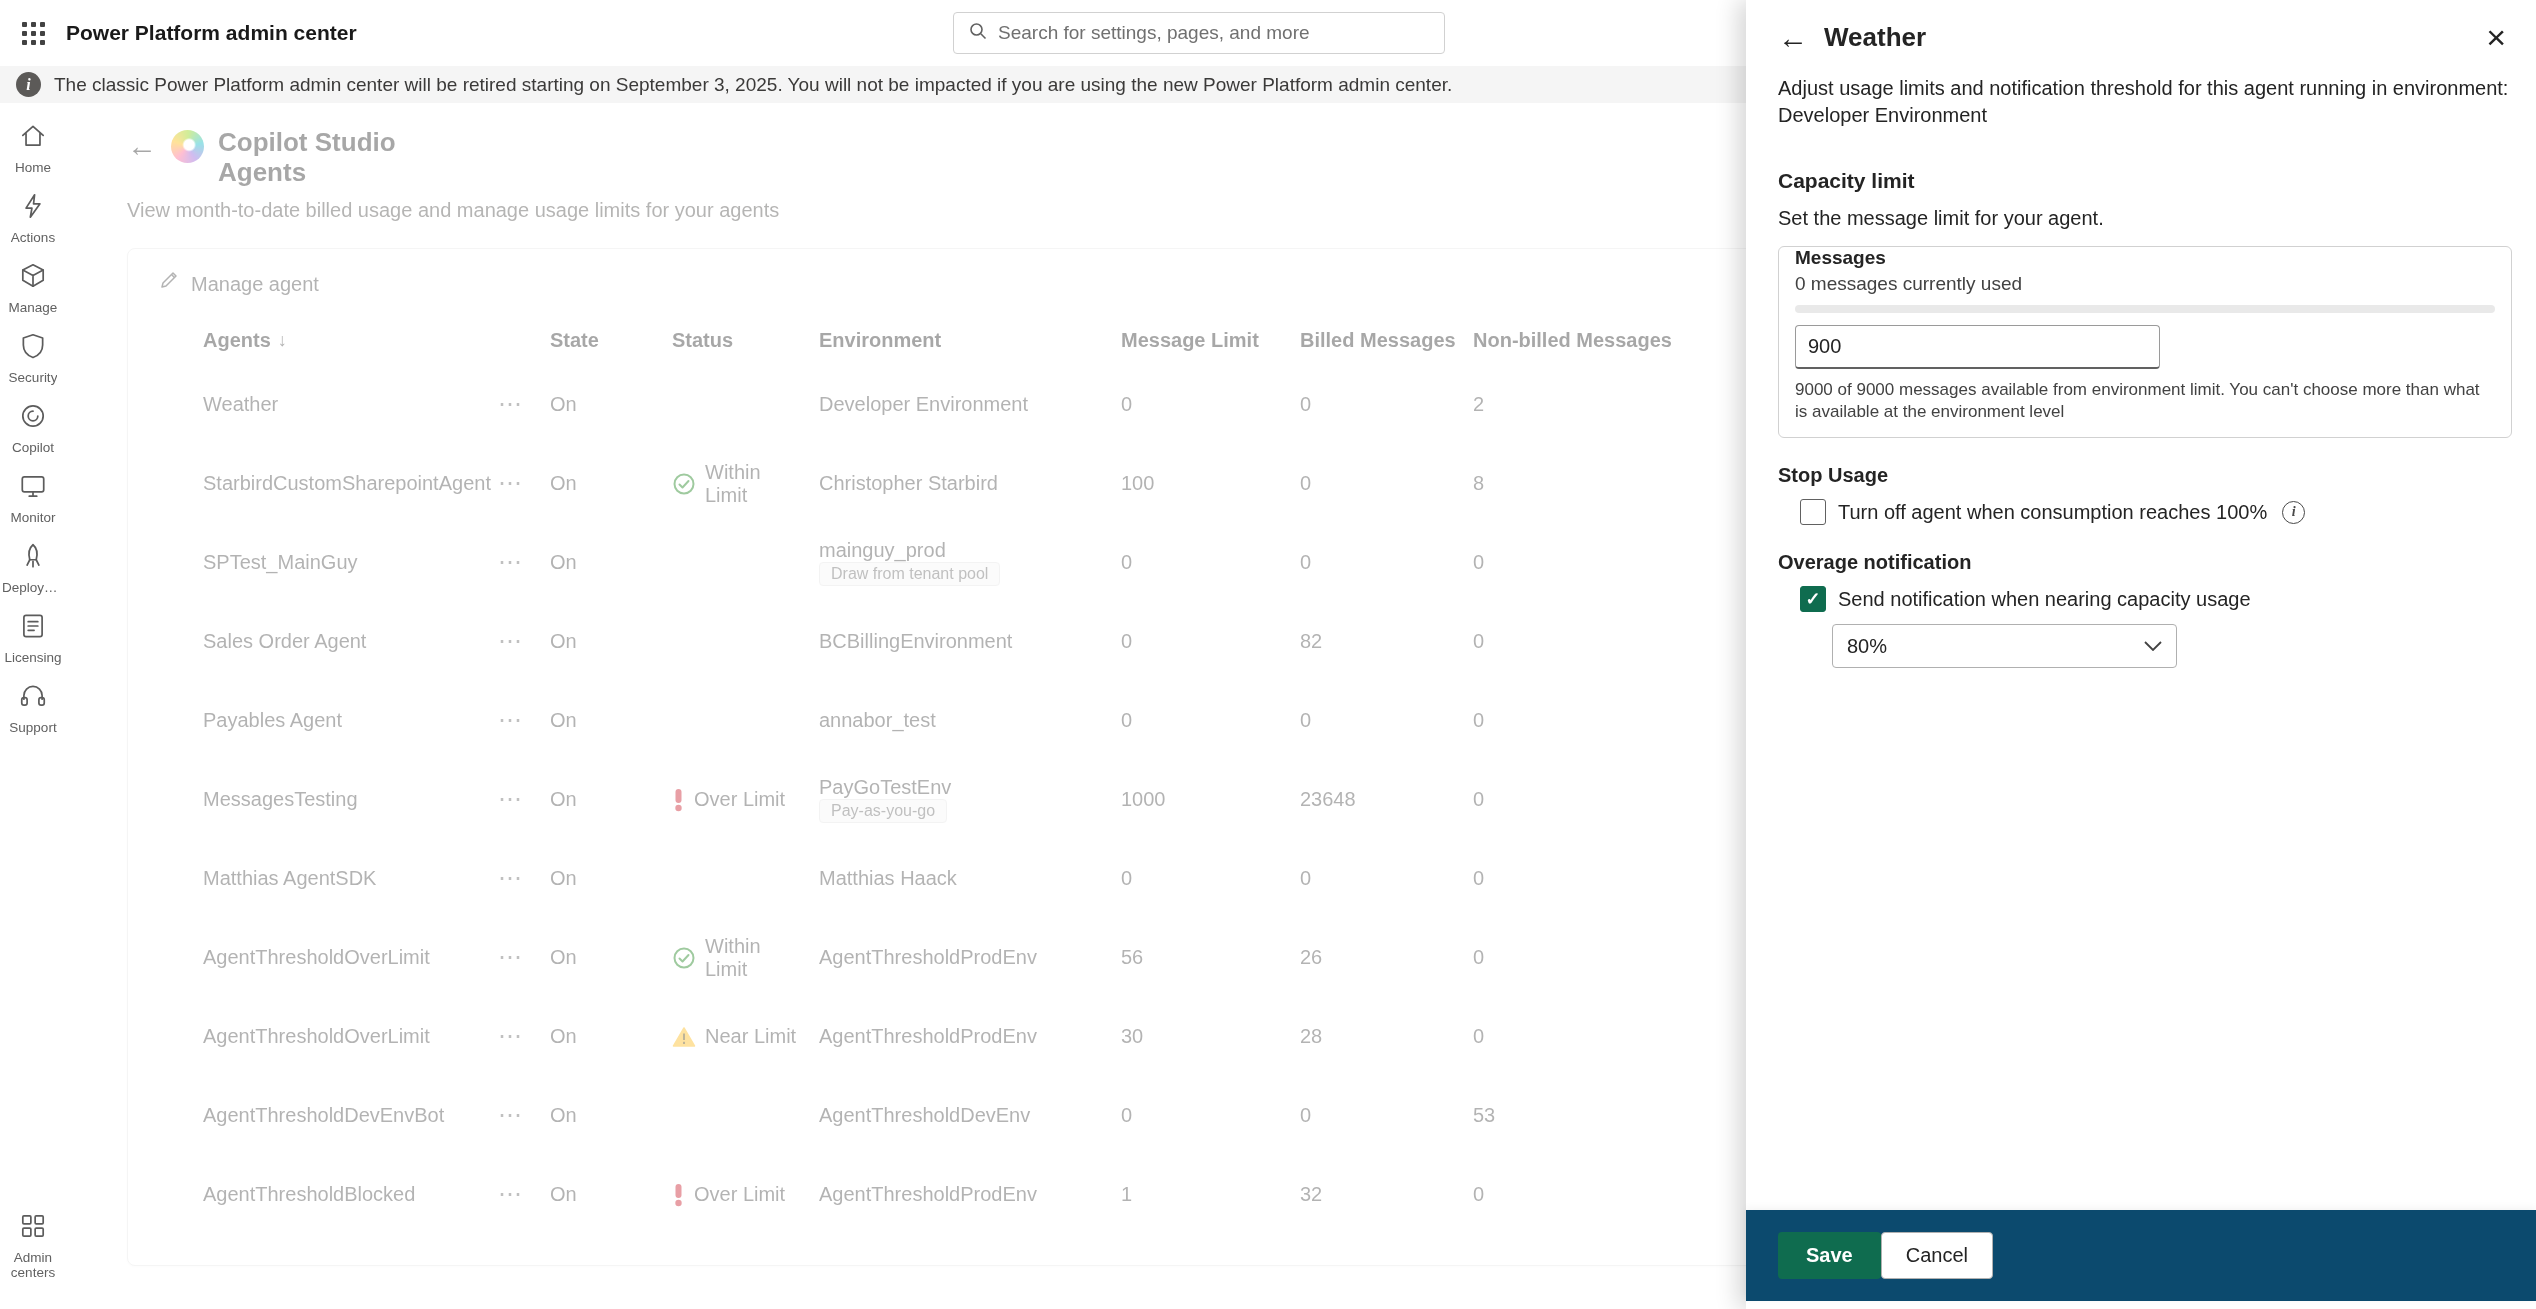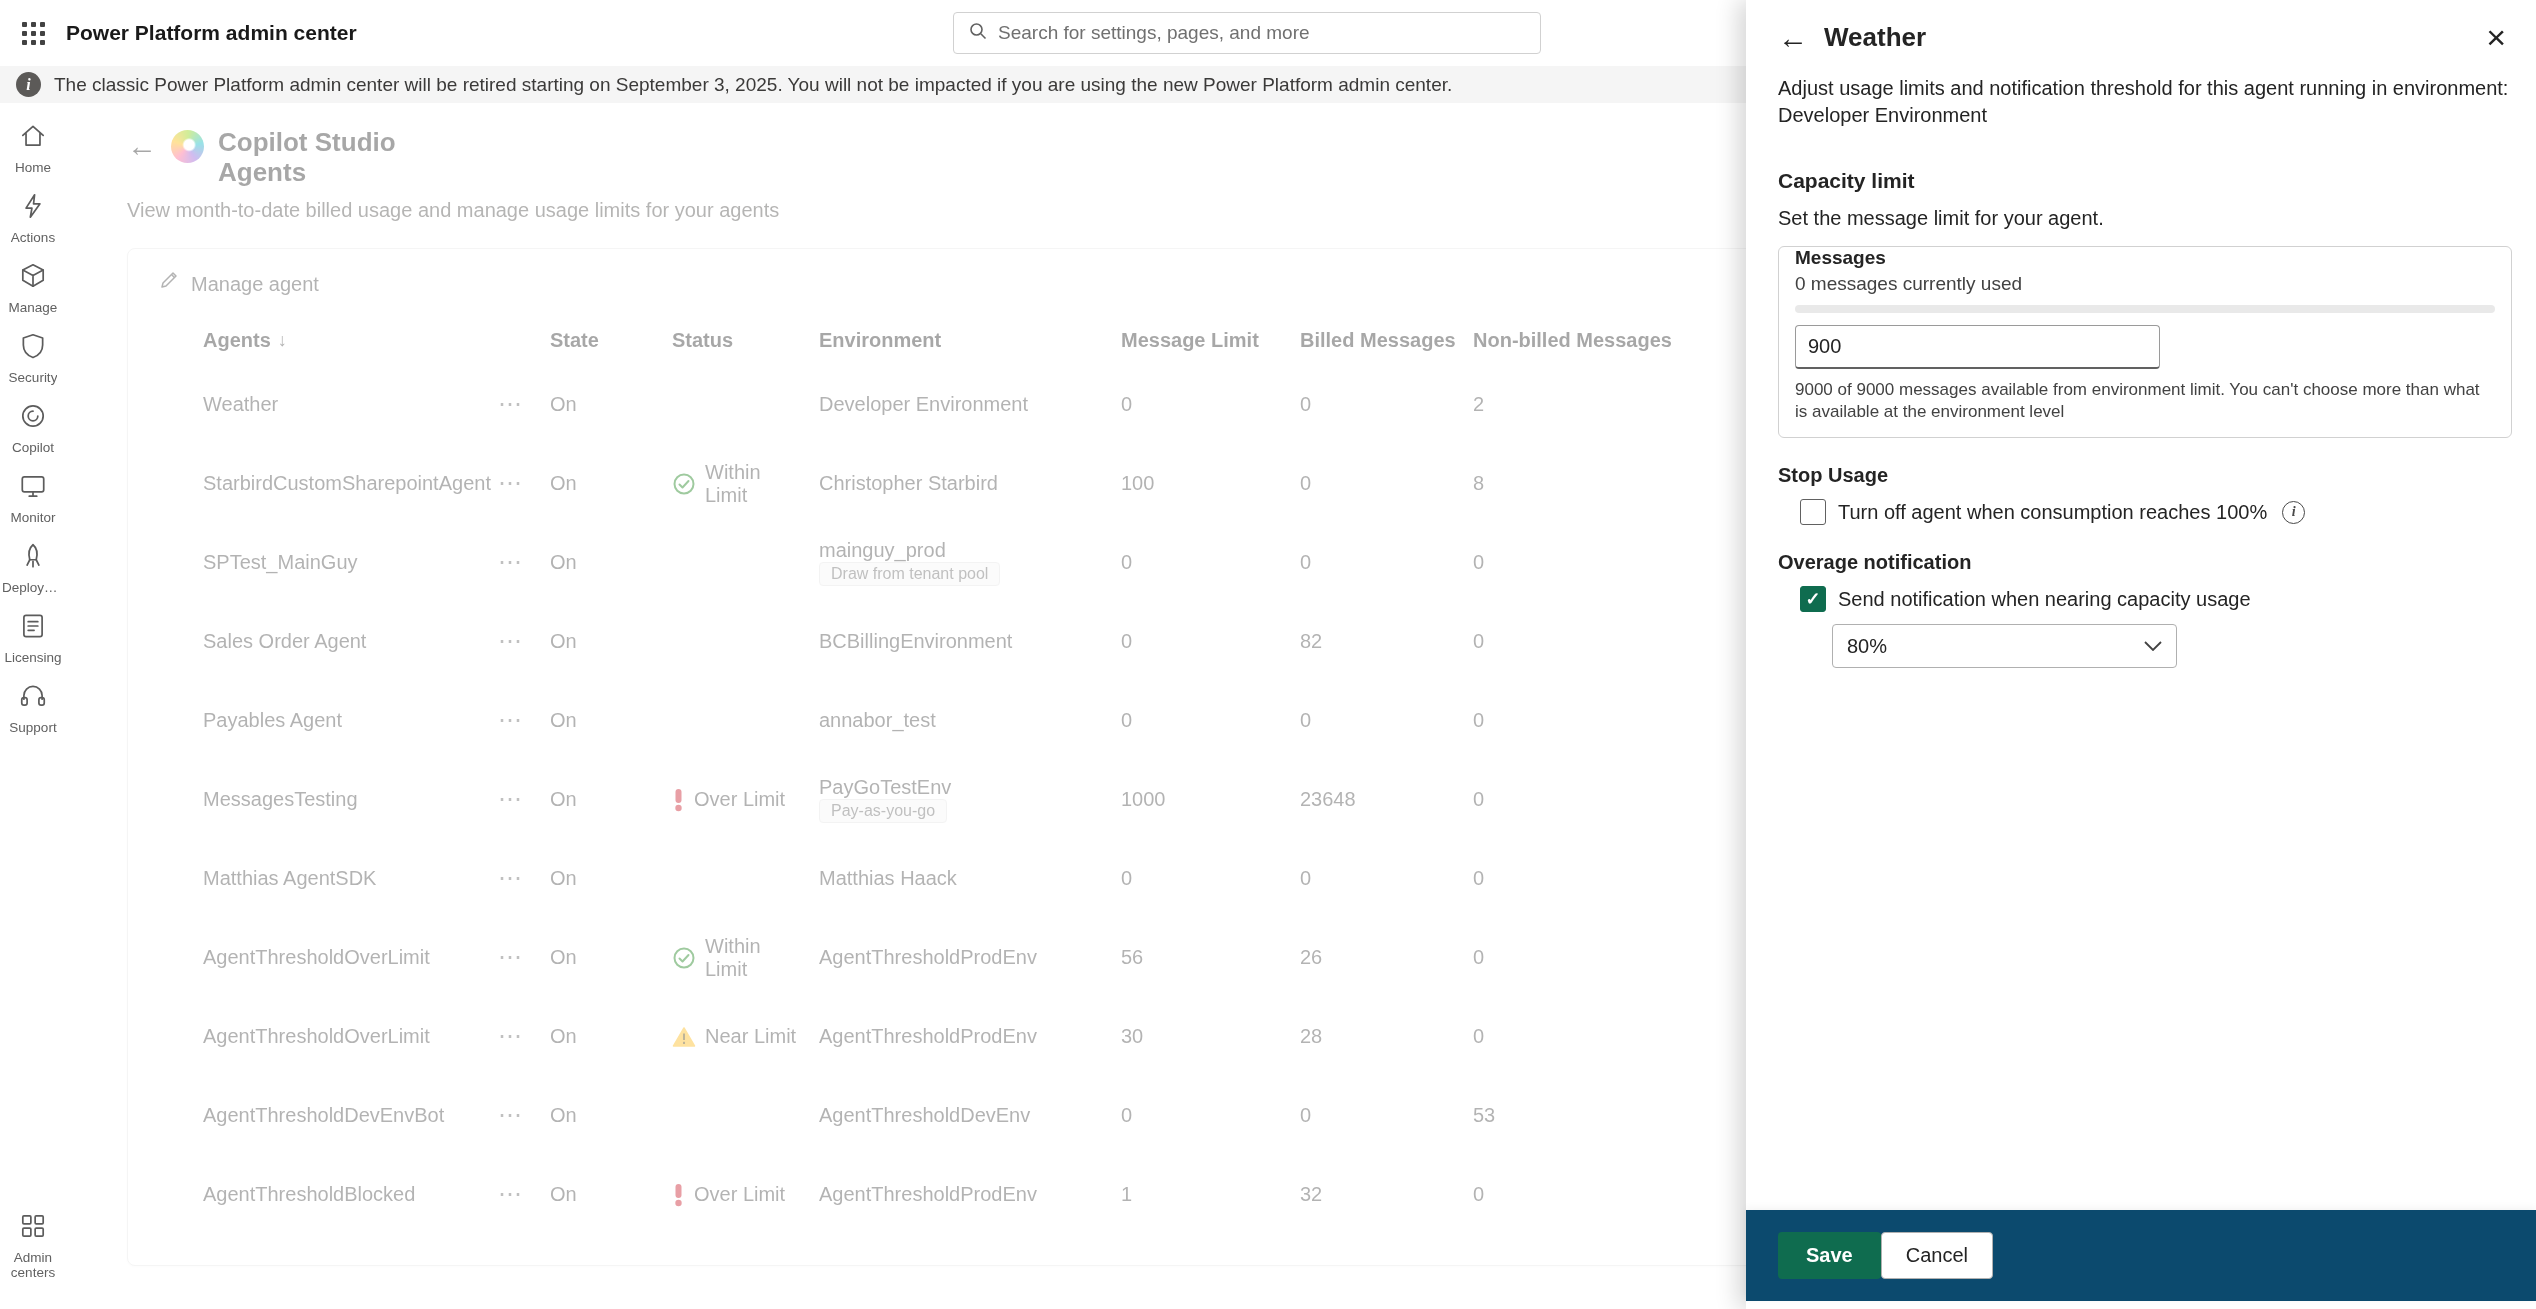--- a/index.html
+++ b/index.html
@@ -4,21 +4,21 @@
 <style>
   *{box-sizing:border-box;margin:0;padding:0}
   html,body{width:2536px;height:1309px;font-family:"Liberation Sans",sans-serif;background:#fff;overflow:hidden;position:relative}
 
   
   .topbar{position:absolute;left:0;top:0;width:100%;height:66px;background:#fff;display:flex;align-items:center;z-index:10}
   .waffle{width:66px;height:66px;display:flex;align-items:center;justify-content:center;cursor:pointer}
   .waffle-grid{display:grid;grid-template-columns:repeat(3,5px);gap:4px}
   .waffle-grid span{width:5px;height:5px;background:#424242;border-radius:1px}
   .app-title{font-size:21px;font-weight:700;color:#1a1a1a}
-  .search{position:absolute;left:953px;top:12px;width:588px;height:42px;border:1px solid #d1d1d1;border-radius:4px;display:flex;align-items:center;padding:12px 14px;gap:10px;background:#fff}
+  .search{position:absolute;left:953px;top:12px;width:492px;height:42px;border:1px solid #d1d1d1;border-radius:4px;display:flex;align-items:center;padding:12px 14px;gap:10px;background:#fff}
   .search input{border:none;outline:none;font-size:19px;color:#242424;flex:1;font-family:inherit;background:transparent}
   .search input::placeholder{color:#707070}
 
   
   .banner{position:absolute;left:0;top:66px;width:100%;height:37px;background:var(--banner-bg,#f5f5f5);display:flex;align-items:center;padding-left:16px;gap:13px;z-index:9}
   .info-badge{width:25px;height:25px;border-radius:50%;background:#5c5a58;color:#fff;font-size:16px;font-weight:700;font-style:italic;display:flex;align-items:center;justify-content:center;font-family:"Liberation Serif",serif;flex:none}
   .banner-text{font-size:19px;color:#3b3a39}
 
   
   .sidebar{position:absolute;left:0;top:103px;width:66px;bottom:0;background:#fff;display:flex;flex-direction:column;align-items:center;padding-top:18px;z-index:8}

